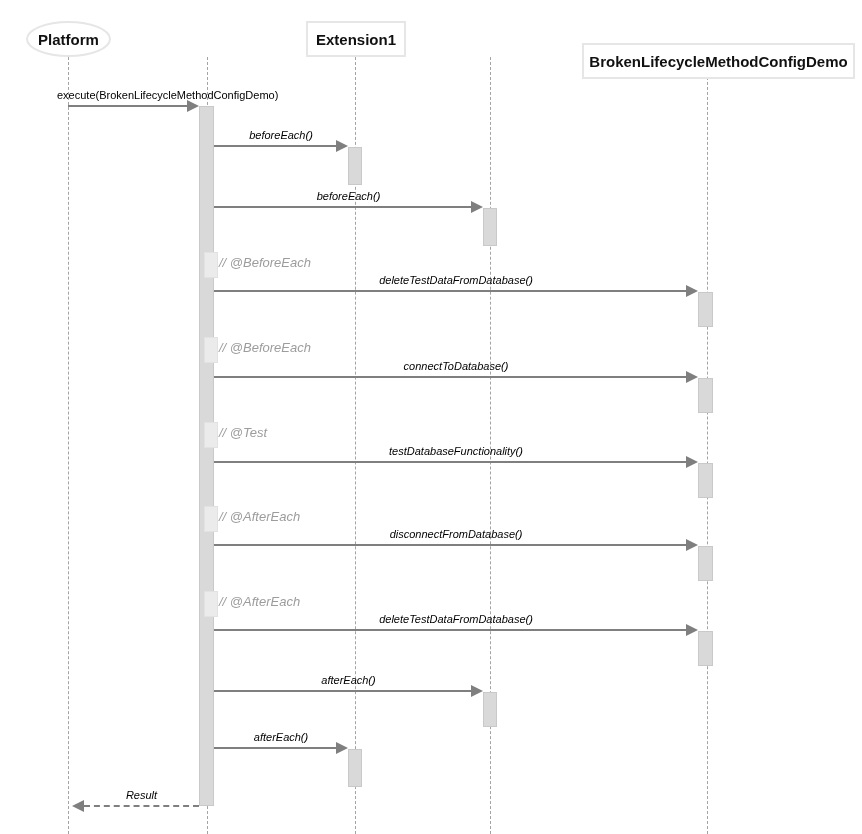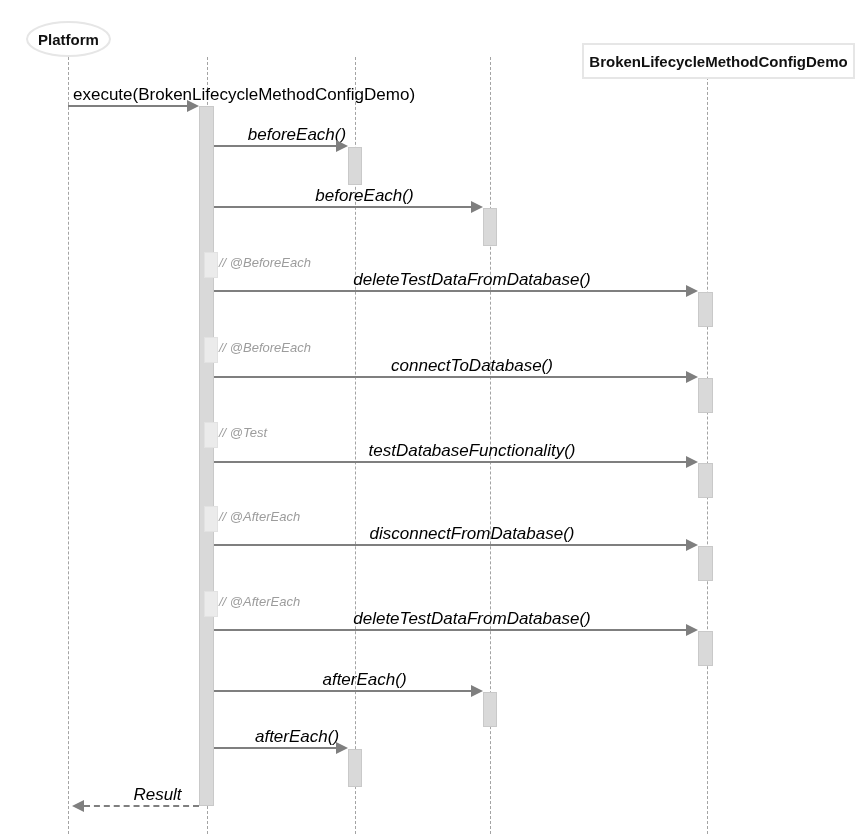--- a/index.html
+++ b/index.html
@@ -33,37 +33,40 @@
     position:absolute;width:0;height:0;
     border-top:6px solid transparent;border-bottom:6px solid transparent;
     border-left:12px solid #7f7f7f;
   }
   .msg-head-left{
     position:absolute;width:0;height:0;
     border-top:6px solid transparent;border-bottom:6px solid transparent;
     border-right:12px solid #7f7f7f;
   }
   .msg-label{
-    position:absolute;font-size:17px;line-height:16px;color:#000;white-space:nowrap;margin-left:16px;
+    position:absolute;font-size:11px;line-height:16px;color:#000;white-space:nowrap;
   }
   .msg-label.centered{text-align:center;font-style:italic;}
 </style>
 </head>
 <body>
 
 <div class="canvas">
 
   <div class="lifeline" style="left:68px"></div>
   <div class="lifeline" style="left:207px"></div>
   <div class="lifeline" style="left:355px"></div>
   <div class="lifeline" style="left:490px"></div>
   <div class="lifeline" style="left:707px"></div>
 
   <div class="participant ellipse" style="left:26px;width:85px;">
     <span>Platform</span>
+  </div>
+  <div class="participant" style="left:306px;width:100px;">
+    <span>Extension1</span>
   </div>
   <div class="participant" style="left:582px;width:273px;margin-top:22px;">
     <span>BrokenLifecycleMethodConfigDemo</span>
   </div>
 
   <div class="activation" style="left:199px;top:106px;width:15px;height:700px"></div>
   <div class="activation" style="left:348px;top:147px;width:14px;height:38px"></div>
   <div class="activation" style="left:483px;top:208px;width:14px;height:38px"></div>
   <div class="activation" style="left:698px;top:292px;width:15px;height:35px"></div>
   <div class="activation" style="left:698px;top:378px;width:15px;height:35px"></div>

